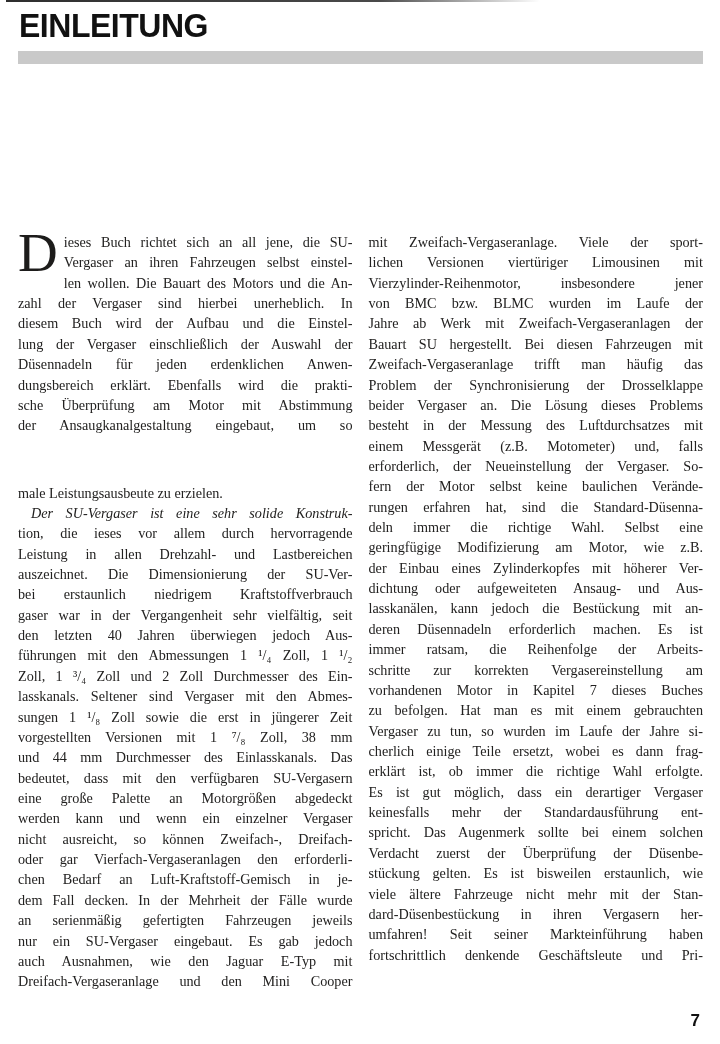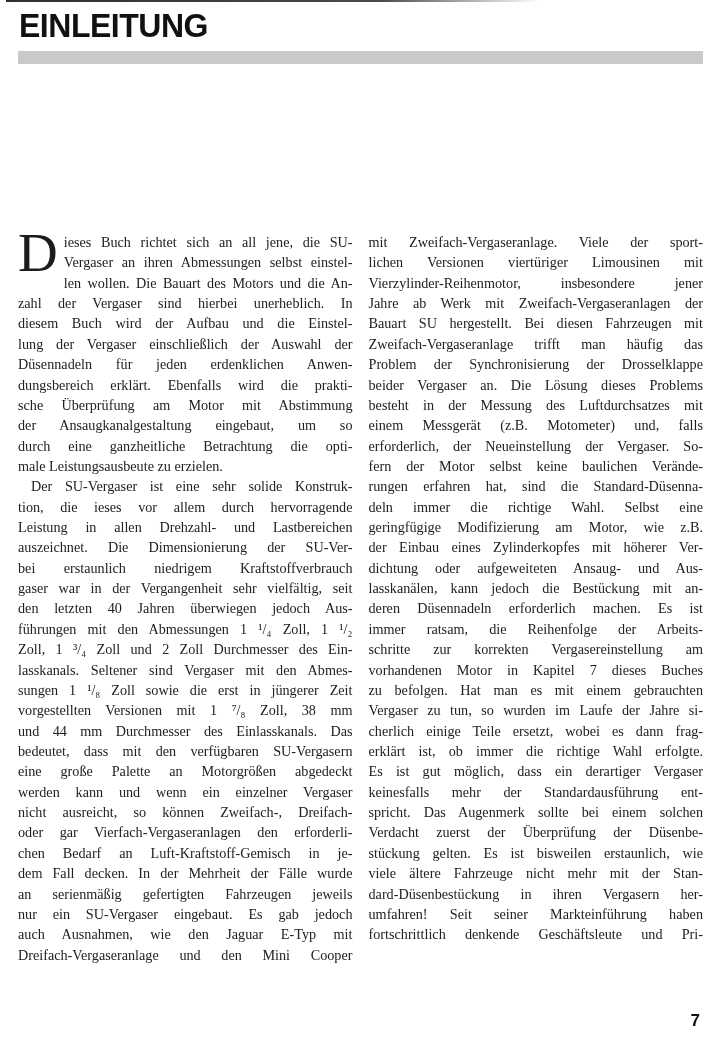--- a/index.html
+++ b/index.html
@@ -45,22 +45,22 @@
     font-size: 14.2px;
   }
   .para { margin: 0; }
   .line {
     line-height: 20.36px;
     white-space: nowrap;
     text-align: justify;
     text-align-last: justify;
     overflow: visible;
   }
-  .line.endline { text-align-last: left; }
-  .line.firstindent { text-indent: 13px; }
+  .line.endline { text-align-last: left; margin-top: 47px; }
+  .line.firstindent { text-indent: 13px; font-style: italic; }
   .dropcap {
     float: left;
     font-size: 55px;
     line-height: 40.5px;
     height: 40.7px;
     padding-right: 6px;
     padding-top: 1px;
     color: #1d1c1b;
   }
   .page-number {
@@ -81,30 +81,29 @@
 
   <h1 class="title">EINLEITUNG</h1>
 
   <div class="rule-bar"></div>
 
   <div class="columns">
     <section class="col" id="col-left">
         <div class="para">
           <span class="dropcap">D</span>
           <div class="line">ieses Buch richtet sich an all jene, die SU-</div>
-          <div class="line">Vergaser an ihren Abmessungen selbst einstel-</div>
+          <div class="line">Vergaser an ihren Fahrzeugen selbst einstel-</div>
           <div class="line">len wollen. Die Bauart des Motors und die An-</div>
           <div class="line">zahl der Vergaser sind hierbei unerheblich. In</div>
           <div class="line">diesem Buch wird der Aufbau und die Einstel-</div>
           <div class="line">lung der Vergaser einschließlich der Auswahl der</div>
           <div class="line">Düsennadeln für jeden erdenklichen Anwen-</div>
           <div class="line">dungsbereich erklärt. Ebenfalls wird die prakti-</div>
           <div class="line">sche Überprüfung am Motor mit Abstimmung</div>
           <div class="line">der Ansaugkanalgestaltung eingebaut, um so</div>
-          <div class="line">durch eine ganzheitliche Betrachtung die opti-</div>
           <div class="line endline">male Leistungsausbeute zu erzielen.</div>
         </div>
         <div class="para">
           <div class="line firstindent">Der SU-Vergaser ist eine sehr solide Konstruk-</div>
           <div class="line">tion, die ieses vor allem durch hervorragende</div>
           <div class="line">Leistung in allen Drehzahl- und Lastbereichen</div>
           <div class="line">auszeichnet. Die Dimensionierung der SU-Ver-</div>
           <div class="line">bei erstaunlich niedrigem Kraftstoffverbrauch</div>
           <div class="line">gaser war in der Vergangenheit sehr vielfältig, seit</div>
           <div class="line">den letzten 40 Jahren überwiegen jedoch Aus-</div>
@@ -125,20 +124,21 @@
           <div class="line">nur ein SU-Vergaser eingebaut. Es gab jedoch</div>
           <div class="line">auch Ausnahmen, wie den Jaguar E-Typ mit</div>
           <div class="line">Dreifach-Vergaseranlage und den Mini Cooper</div>
         </div>
       </section>
     <section class="col" id="col-right">
         <div class="para">
           <div class="line">mit Zweifach-Vergaseranlage. Viele der sport-</div>
           <div class="line">lichen Versionen viertüriger Limousinen mit</div>
           <div class="line">Vierzylinder-Reihenmotor, insbesondere jener</div>
+          <div class="line">von BMC bzw. BLMC wurden im Laufe der</div>
           <div class="line">Jahre ab Werk mit Zweifach-Vergaseranlagen der</div>
           <div class="line">Bauart SU hergestellt. Bei diesen Fahrzeugen mit</div>
           <div class="line">Zweifach-Vergaseranlage trifft man häufig das</div>
           <div class="line">Problem der Synchronisierung der Drosselklappe</div>
           <div class="line">beider Vergaser an. Die Lösung dieses Problems</div>
           <div class="line">besteht in der Messung des Luftdurchsatzes mit</div>
           <div class="line">einem Messgerät (z.B. Motometer) und, falls</div>
           <div class="line">erforderlich, der Neueinstellung der Vergaser. So-</div>
           <div class="line">fern der Motor selbst keine baulichen Verände-</div>
           <div class="line">rungen erfahren hat, sind die Standard-Düsenna-</div>

